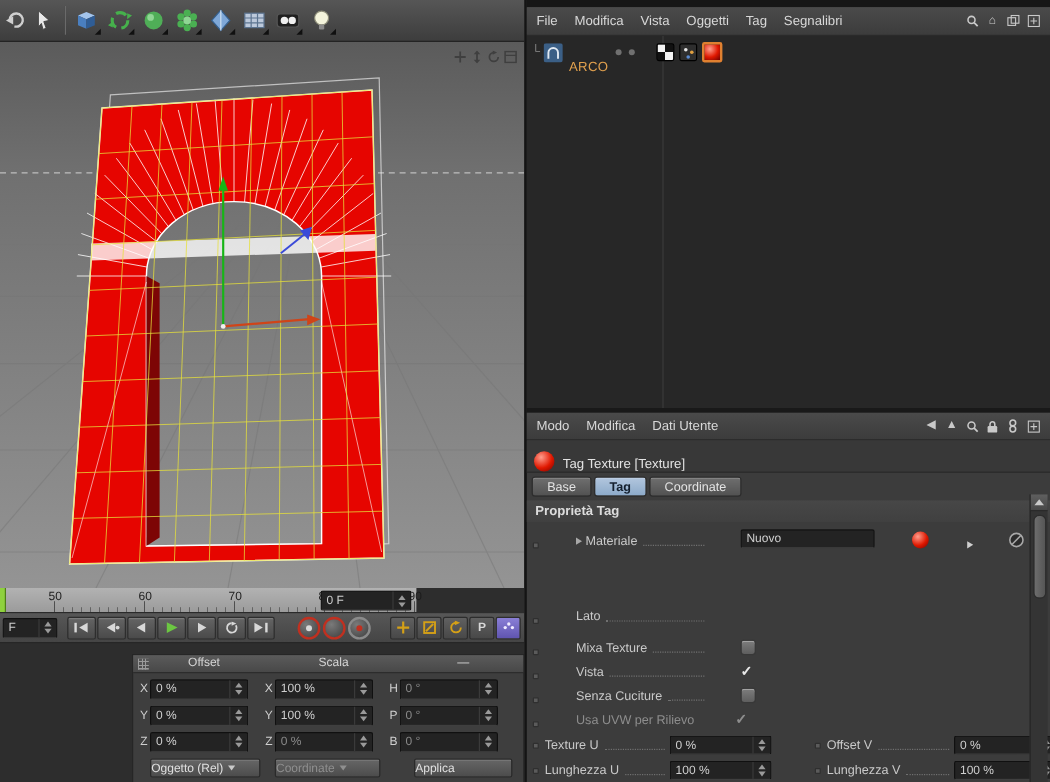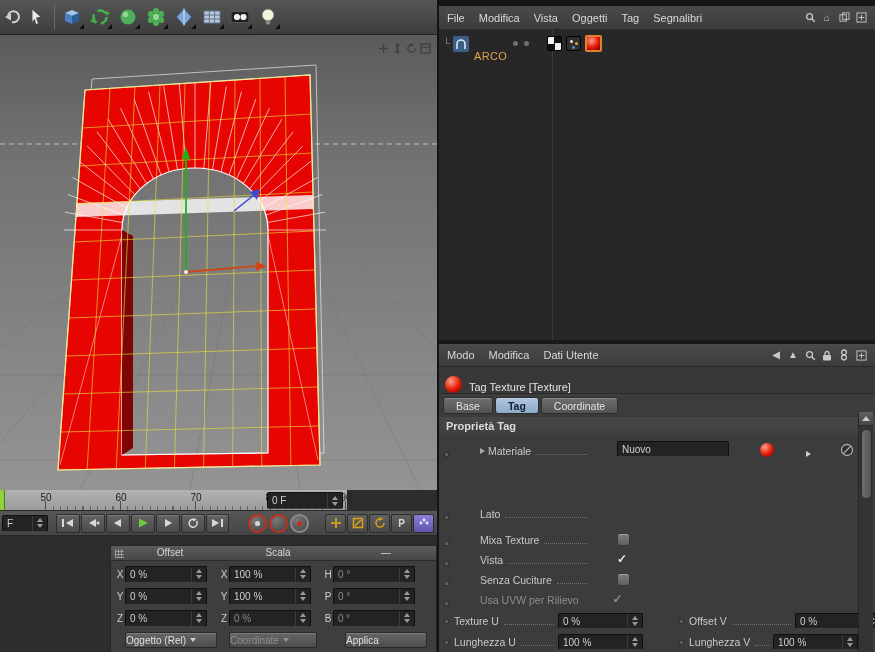--- a/index.html
+++ b/index.html
@@ -783,21 +783,21 @@
         <div class="dfield afield" style="width:85px">
           <span>100 %</span>
             <span class="step">
               <i class="tup"></i>
               <i class="tdn"></i>
             </span>
         </div>
       </span>
       <span class="half" style="margin-left:10px">
         <span class="adot"></span>
-        <span class="lblwrap" style="width:84px">
+        <span class="lblwrap" style="width:106px">
             <span>Lunghezza V</span>
             <span class="leader"></span>
           </span>
         <div class="dfield afield" style="width:85px">
           <span>100 %</span>
             <span class="step">
               <i class="tup"></i>
               <i class="tdn"></i>
             </span>
         </div>

